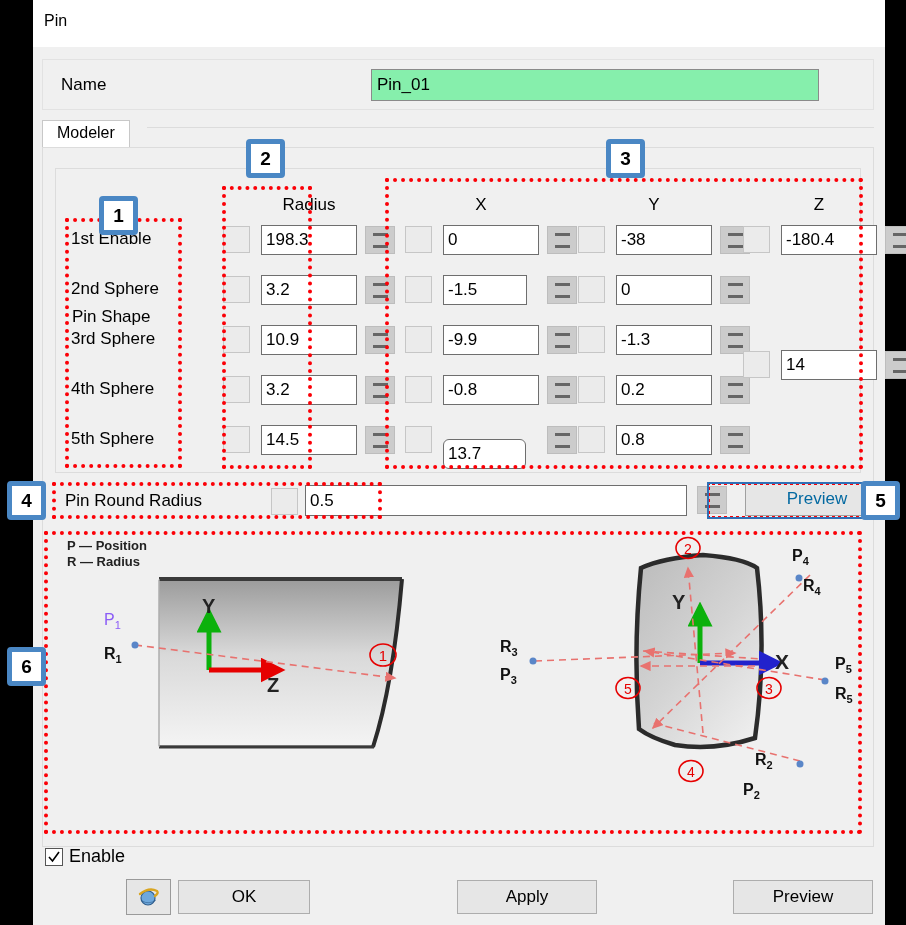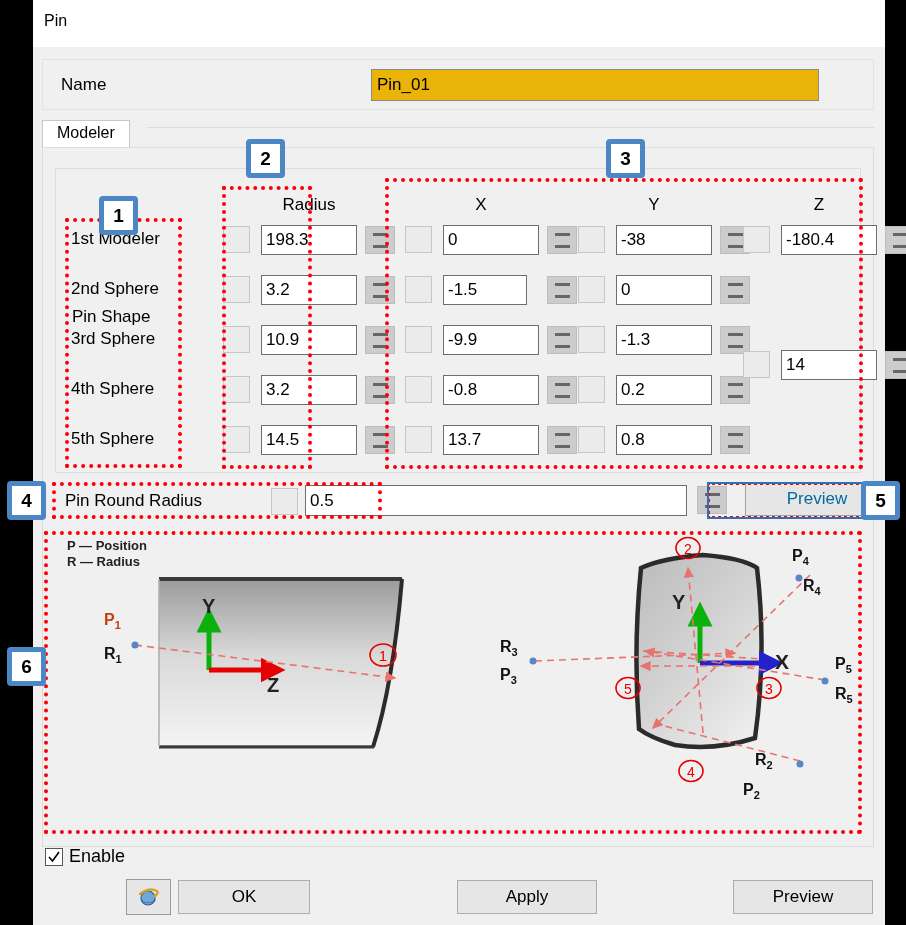--- a/index.html
+++ b/index.html
@@ -29,21 +29,21 @@
     position:absolute;left:9px;top:59px;width:832px;height:51px;
     background:#f0f0f0;border:1px solid #e2e2e2;
     box-sizing:border-box;
   }
   #name-label{
     position:absolute;left:18px;top:15px;font-size:17px;color:#000;
   }
   #name-input{
     position:absolute;left:328px;top:9px;width:448px;height:32px;
     box-sizing:border-box;
-    border:1px solid #8a8a8a;background:#eab308;
+    border:1px solid #8a8a8a;background:#86efac;
     font-family:"Liberation Sans", sans-serif;font-size:17px;
     padding:10px 5px;color:#000;outline:none;
   }
   
   #tabstrip{
     position:absolute;left:9px;top:120px;width:832px;height:28px;
   }
   #tab-modeler{
     position:absolute;left:0;top:0;height:28px;
     padding:3px 14px 0 14px;box-sizing:border-box;
@@ -193,21 +193,21 @@
   <div id="tabpage">
 
     <div id="pinshape-group"></div>
     <div id="pinshape-legend">Pin Shape</div>
 
     <div id="grid-host">
         <div class="col-head" style="left:206px;top:47px;width:120px;">Radius</div>
         <div class="col-head" style="left:378px;top:47px;width:120px;">X</div>
         <div class="col-head" style="left:551px;top:47px;width:120px;">Y</div>
         <div class="col-head" style="left:716px;top:47px;width:120px;">Z</div>
-        <div class="row-label" style="left:28px;top:81px;">1st Modeler</div>
+        <div class="row-label" style="left:28px;top:81px;">1st Enable</div>
         <div class="chkbox" style="left:180px;top:78px;"></div>
         <input class="valinput" style="left: 218px; top: 77px; width: 96px;" type="text" value="198.3">
         <div class="eqbtn" style="left:322px;top:78px;">
           <i></i>
         </div>
         <div class="chkbox" style="left:362px;top:78px;"></div>
         <input class="valinput" style="left: 400px; top: 77px; width: 96px;" type="text" value="0">
         <div class="eqbtn" style="left:504px;top:78px;">
           <i></i>
         </div>
@@ -269,21 +269,21 @@
         <div class="eqbtn" style="left:677px;top:228px;">
           <i></i>
         </div>
         <div class="row-label" style="left:28px;top:281px;">5th Sphere</div>
         <div class="chkbox" style="left:180px;top:278px;"></div>
         <input class="valinput" style="left: 218px; top: 277px; width: 96px;" type="text" value="14.5">
         <div class="eqbtn" style="left:322px;top:278px;">
           <i></i>
         </div>
         <div class="chkbox" style="left:362px;top:278px;"></div>
-        <input class="valinput" style="left: 400px; top: 277px; width: 96px;" type="text" value="13.7">
+        <input class="valinput" style="left: 400px; top: 291px; width: 83px; border-radius: 6px;" type="text" value="13.7">
         <div class="eqbtn" style="left:504px;top:278px;">
           <i></i>
         </div>
         <div class="chkbox" style="left:535px;top:278px;"></div>
         <input class="valinput" style="left: 573px; top: 277px; width: 96px;" type="text" value="0.8">
         <div class="eqbtn" style="left:677px;top:278px;">
           <i></i>
         </div>
         <div class="chkbox" style="left:700px;top:203px;"></div>
         <input class="valinput" style="left: 738px; top: 202px; width: 96px;" type="text" value="14">
@@ -386,21 +386,21 @@
         </g>
       </svg>
 
       
       <div style="position:absolute;left:12px;top:5px;font-size:13px;font-weight:bold;color:#222;">P — Position</div>
       <div style="position:absolute;left:12px;top:21px;font-size:13px;font-weight:bold;color:#222;">R — Radius</div>
 
       <div style="position:absolute;left:147px;top:62px;font-size:20px;font-weight:bold;color:#222;">Y</div>
       <div style="position:absolute;left:212px;top:141px;font-size:20px;font-weight:bold;color:#222;">Z</div>
 
-      <div style="position:absolute;left:49px;top:78px;font-size:16px;font-weight:bold;color:#c2410c;">P<sub style="font-size:11px;">1</sub></div>
+      <div style="position:absolute;left:49px;top:78px;font-size:16px;font-weight:normal;color:#8b5cf6;">P<sub style="font-size:11px;">1</sub></div>
       <div style="position:absolute;left:49px;top:112px;font-size:16px;font-weight:bold;color:#111;">R<sub style="font-size:11px;">1</sub></div>
 
       <div style="position:absolute;left:617px;top:58px;font-size:20px;font-weight:bold;color:#222;">Y</div>
       <div style="position:absolute;left:720px;top:117px;font-size:21px;font-weight:bold;color:#222;">X</div>
 
       <div style="position:absolute;left:445px;top:105px;font-size:16px;font-weight:bold;color:#111;">R<sub style="font-size:11px;">3</sub></div>
       <div style="position:absolute;left:445px;top:133px;font-size:16px;font-weight:bold;color:#111;">P<sub style="font-size:11px;">3</sub></div>
 
       <div style="position:absolute;left:737px;top:14px;font-size:16px;font-weight:bold;color:#111;">P<sub style="font-size:11px;">4</sub></div>
       <div style="position:absolute;left:748px;top:44px;font-size:16px;font-weight:bold;color:#111;">R<sub style="font-size:11px;">4</sub></div>

